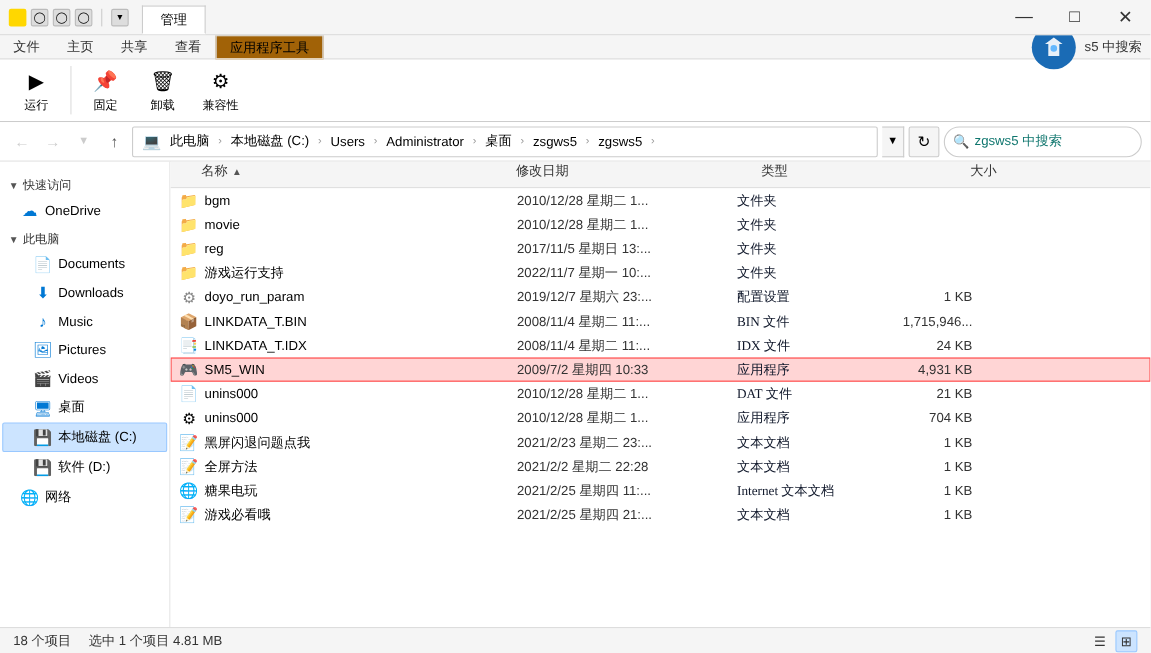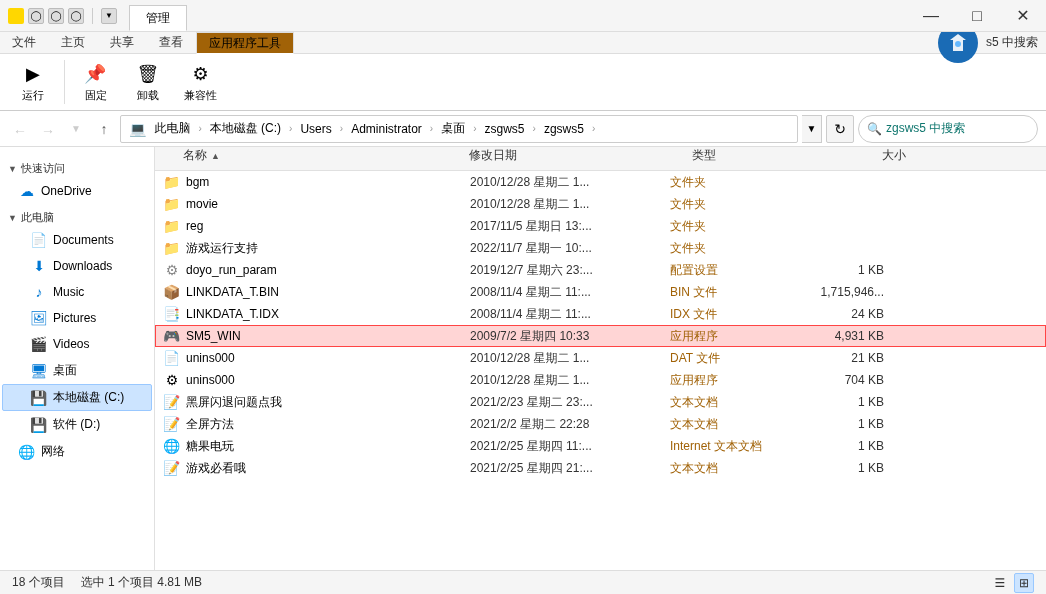--- a/index.html
+++ b/index.html
@@ -310,21 +310,21 @@
       overflow: hidden;
       white-space: nowrap;
     }
     .file-icon {
       width: 16px; height: 16px;
       flex-shrink: 0;
       display: flex; align-items: center; justify-content: center;
       font-size: 14px;
     }
     .file-date { width: 200px; color: #333; overflow: hidden; white-space: nowrap; }
-    .file-type { width: 130px; color: #a16207; }
+    .file-type { width: 130px; color: #0f172a; font-family: Liberation Serif, serif; }
     .file-size { width: 100px; text-align: right; padding-right: 16px; color: #333; }
 
     
     .status-bar {
       height: 24px;
       background: #f5f5f5;
       border-top: 1px solid #ddd;
       display: flex;
       align-items: center;
       padding: 0 12px;

